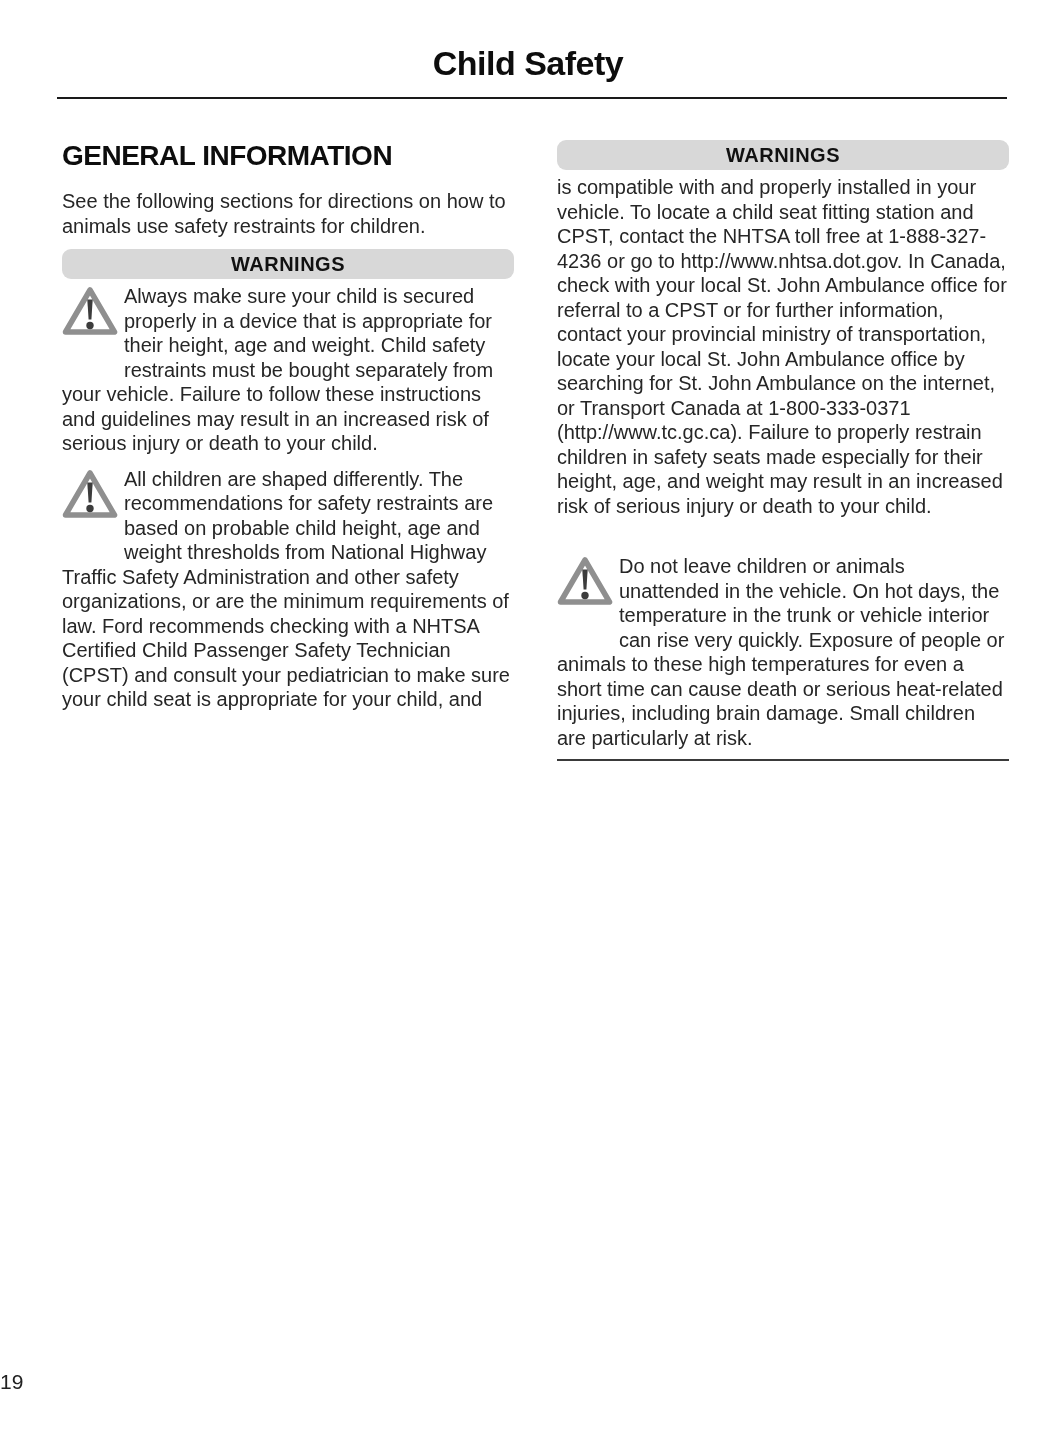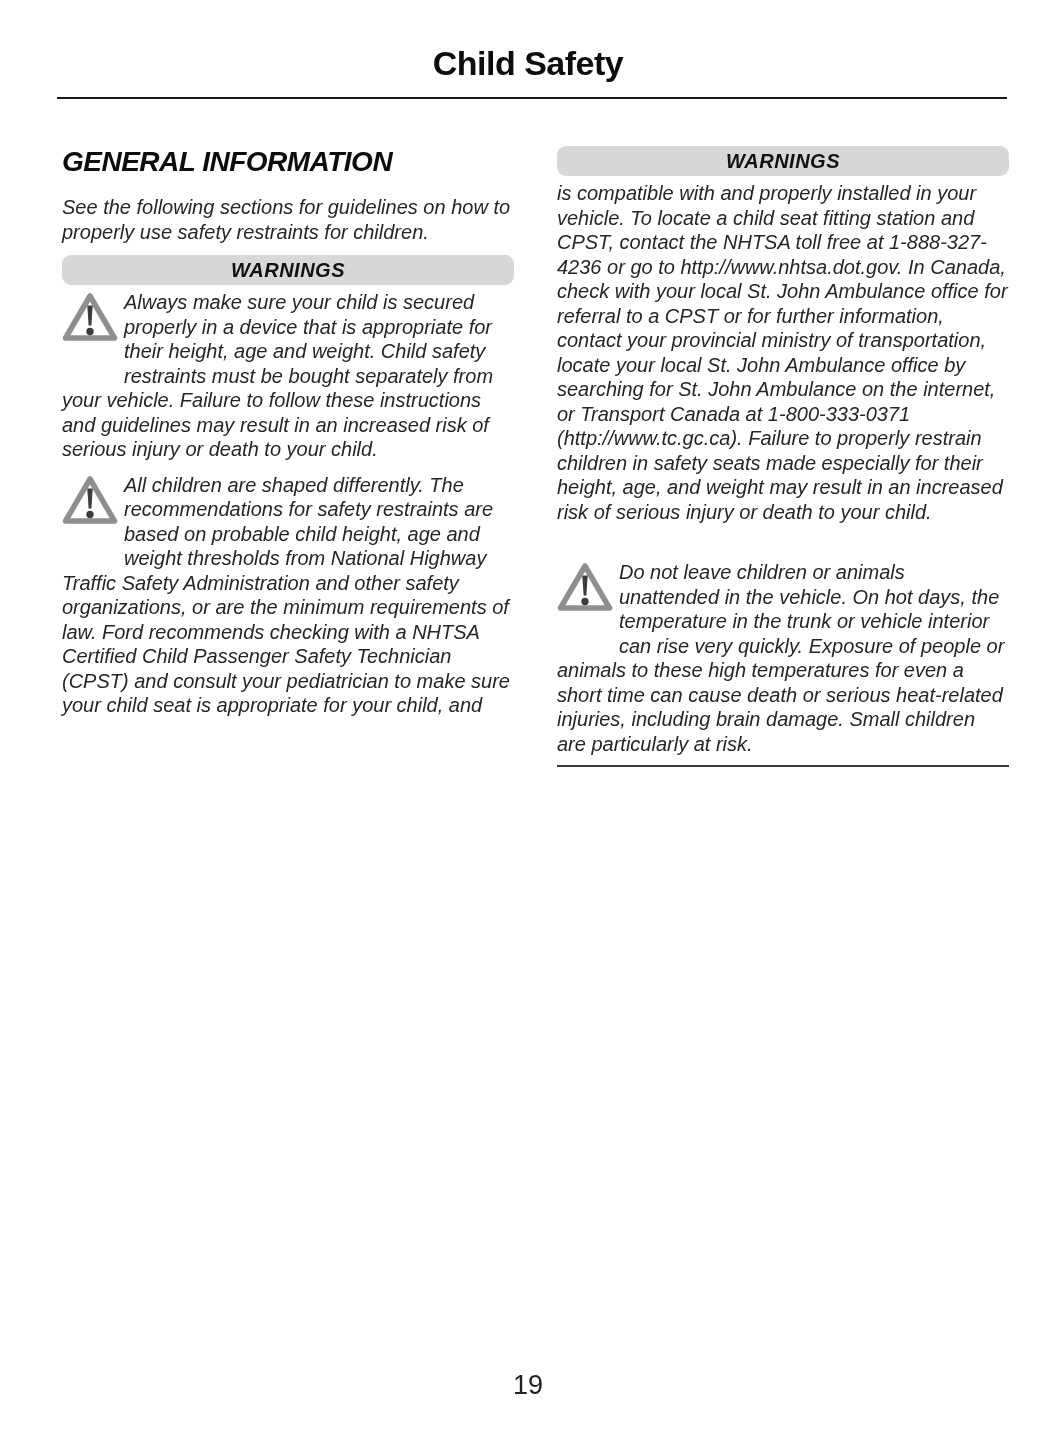--- a/index.html
+++ b/index.html
@@ -22,26 +22,25 @@
     color: #0d0d0d;
   }
   .title-rule {
     position: absolute;
     top: 97px; left: 57px;
     width: 950px;
     border-top: 2px solid #1a1a1a;
   }
   .col {
     position: absolute;
-    top: 146px;
+    top: 140px;
     width: 452px;
     font-size: 20px;
     line-height: 24.5px;
     text-align: left;
-    font-style: italic;
   }
   .col-left  { left: 62px;  }
   .col-right { left: 557px; }
   .section-heading {
     margin: 0 0 17px 0;
     font-size: 28px;
     font-weight: bold;
     letter-spacing: -0.5px;
     line-height: 32px;
     color: #0d0d0d;
@@ -70,36 +69,35 @@
   }
   .warning-text { margin: 0; }
   .warnings-end-rule {
     border-top: 2px solid #3a3a3a;
     margin-top: 9px;
     width: 100%;
   }
   .page-number {
     position: absolute;
     top: 1370px; left: 0; right: 0;
-    text-align: center;
-    font-size: 27px;
+    font-size: 21px;
     color: #222222;
   }
 </style>
 </head>
 <body>
 
 <div class="page">
 
   <div class="doc-title">Child Safety</div>
   <div class="title-rule"></div>
 
   <div class="col col-left">
     <h2 class="section-heading">GENERAL INFORMATION</h2>
-    <p class="para">See the following sections for guidelines on how to properly use safety restraints for children.</p>
+    <p class="para">See the following sections for directions on how to animals use safety restraints for children.</p>
 
     <div class="warnings-bar">WARNINGS</div>
 
     <div class="warning">
       <span class="icon-box">
         <svg width="56" height="50" viewBox="0 0 56 50" aria-hidden="true">
           <path d="M28 4 L52.5 46 L3.5 46 Z" fill="none" stroke="#8f8f8f" stroke-width="5.5" stroke-linejoin="round"></path>
           <polygon points="25.3,13.5 30.7,13.5 29.4,33.5 26.6,33.5" fill="#3c3c3c"></polygon>
           <circle cx="28" cy="39.5" r="3.7" fill="#3c3c3c"></circle>
         </svg>

